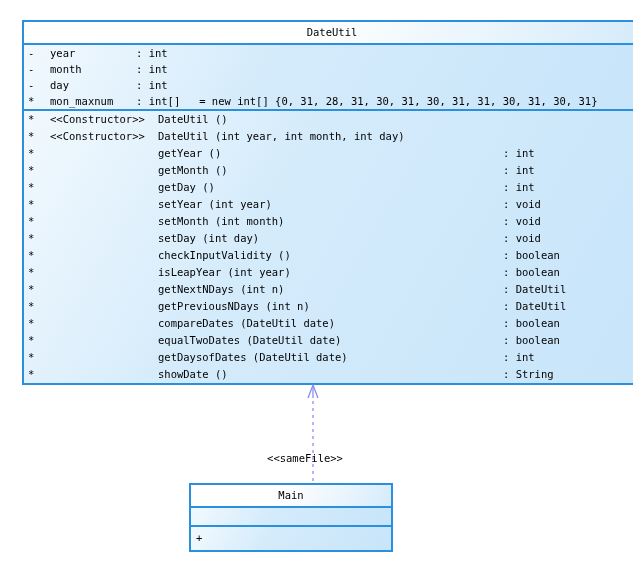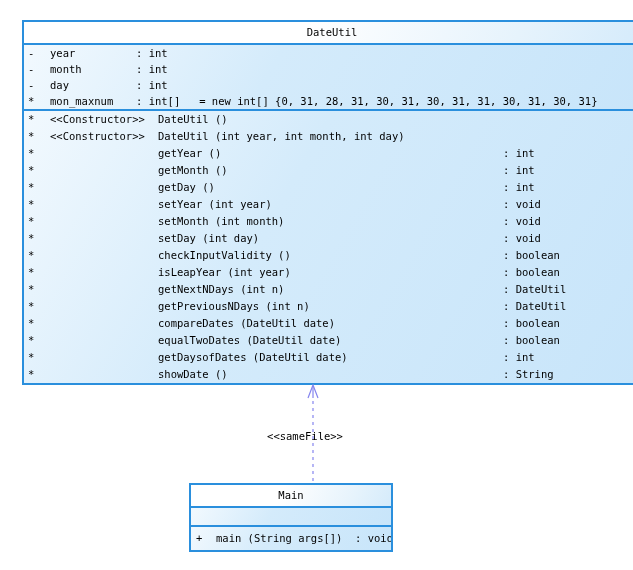--- a/index.html
+++ b/index.html
@@ -36,21 +36,21 @@
   .meth-row{display:grid;grid-template-columns:22px 108px 345px 1fr;padding-left:4px;}
   .cell{white-space:pre;overflow:visible;}
   
   #class-main{left:189px;top:483px;width:204px;height:69px;}
   #main-attrs{height:17px;}
   #main-methods{height:23px;}
   #main-methods .row{line-height:23px;height:23px;display:grid;grid-template-columns:20px 1fr;padding-left:5px;}
   
   #relation-arrow{position:absolute;left:303px;top:384px;width:21px;height:100px;}
   #relation-label{
-    position:absolute;left:248px;top:429px;width:114px;
+    position:absolute;left:248px;top:451px;width:114px;
     text-align:center;line-height:15px;
   }
 </style>
 </head>
 <body>
 
 <div class="canvas">
 
   <section class="uml-class" id="class-dateutil">
     <div class="compartment class-header">DateUtil</div>
@@ -61,16 +61,16 @@
   <svg id="relation-arrow" viewBox="0 0 21 100">
     <polyline points="5,14 10,1 15,14" fill="none" stroke-width="1.2" stroke="#8585ee"></polyline>
     <line x1="10" y1="2" x2="10" y2="14" stroke-width="1.2" stroke="#8585ee"></line>
     <line x1="10" y1="17" x2="10" y2="99" stroke-width="1.2" stroke-dasharray="3 4" stroke="#8585ee"></line>
   </svg>
   <div id="relation-label">&lt;&lt;sameFile&gt;&gt;</div>
 
   <section class="uml-class" id="class-main">
     <div class="compartment class-header">Main</div>
     <div class="compartment" id="main-attrs"></div>
-    <div class="compartment" id="main-methods"><div class="row "><span class="cell">+</span><span class="cell">main (String args[])  : void</span></div></div>
+    <div class="compartment" id="main-methods"><div class="row "><span class="cell">+</span></div></div>
   </section>
 
 </div>
 
 </body></html>

